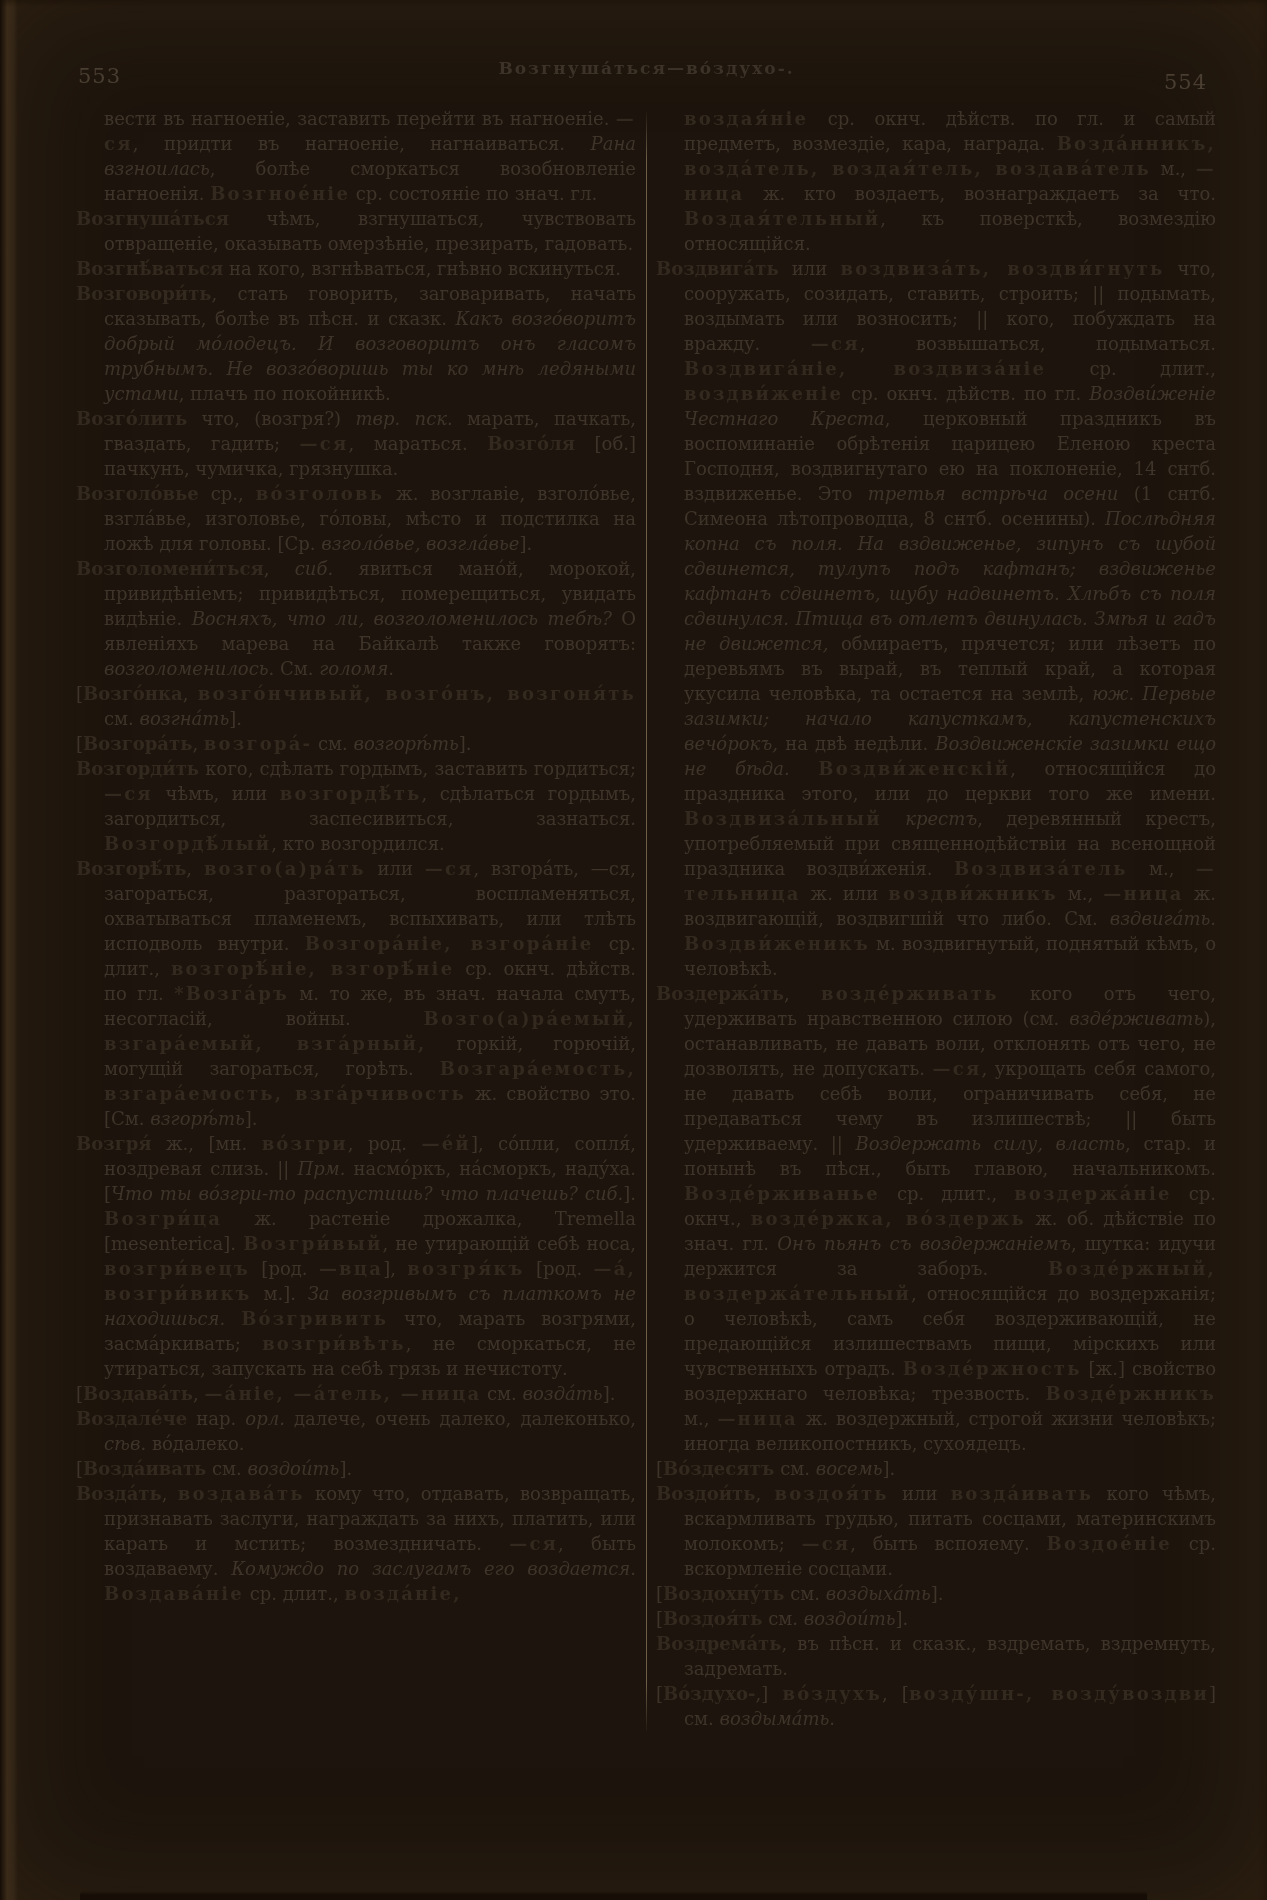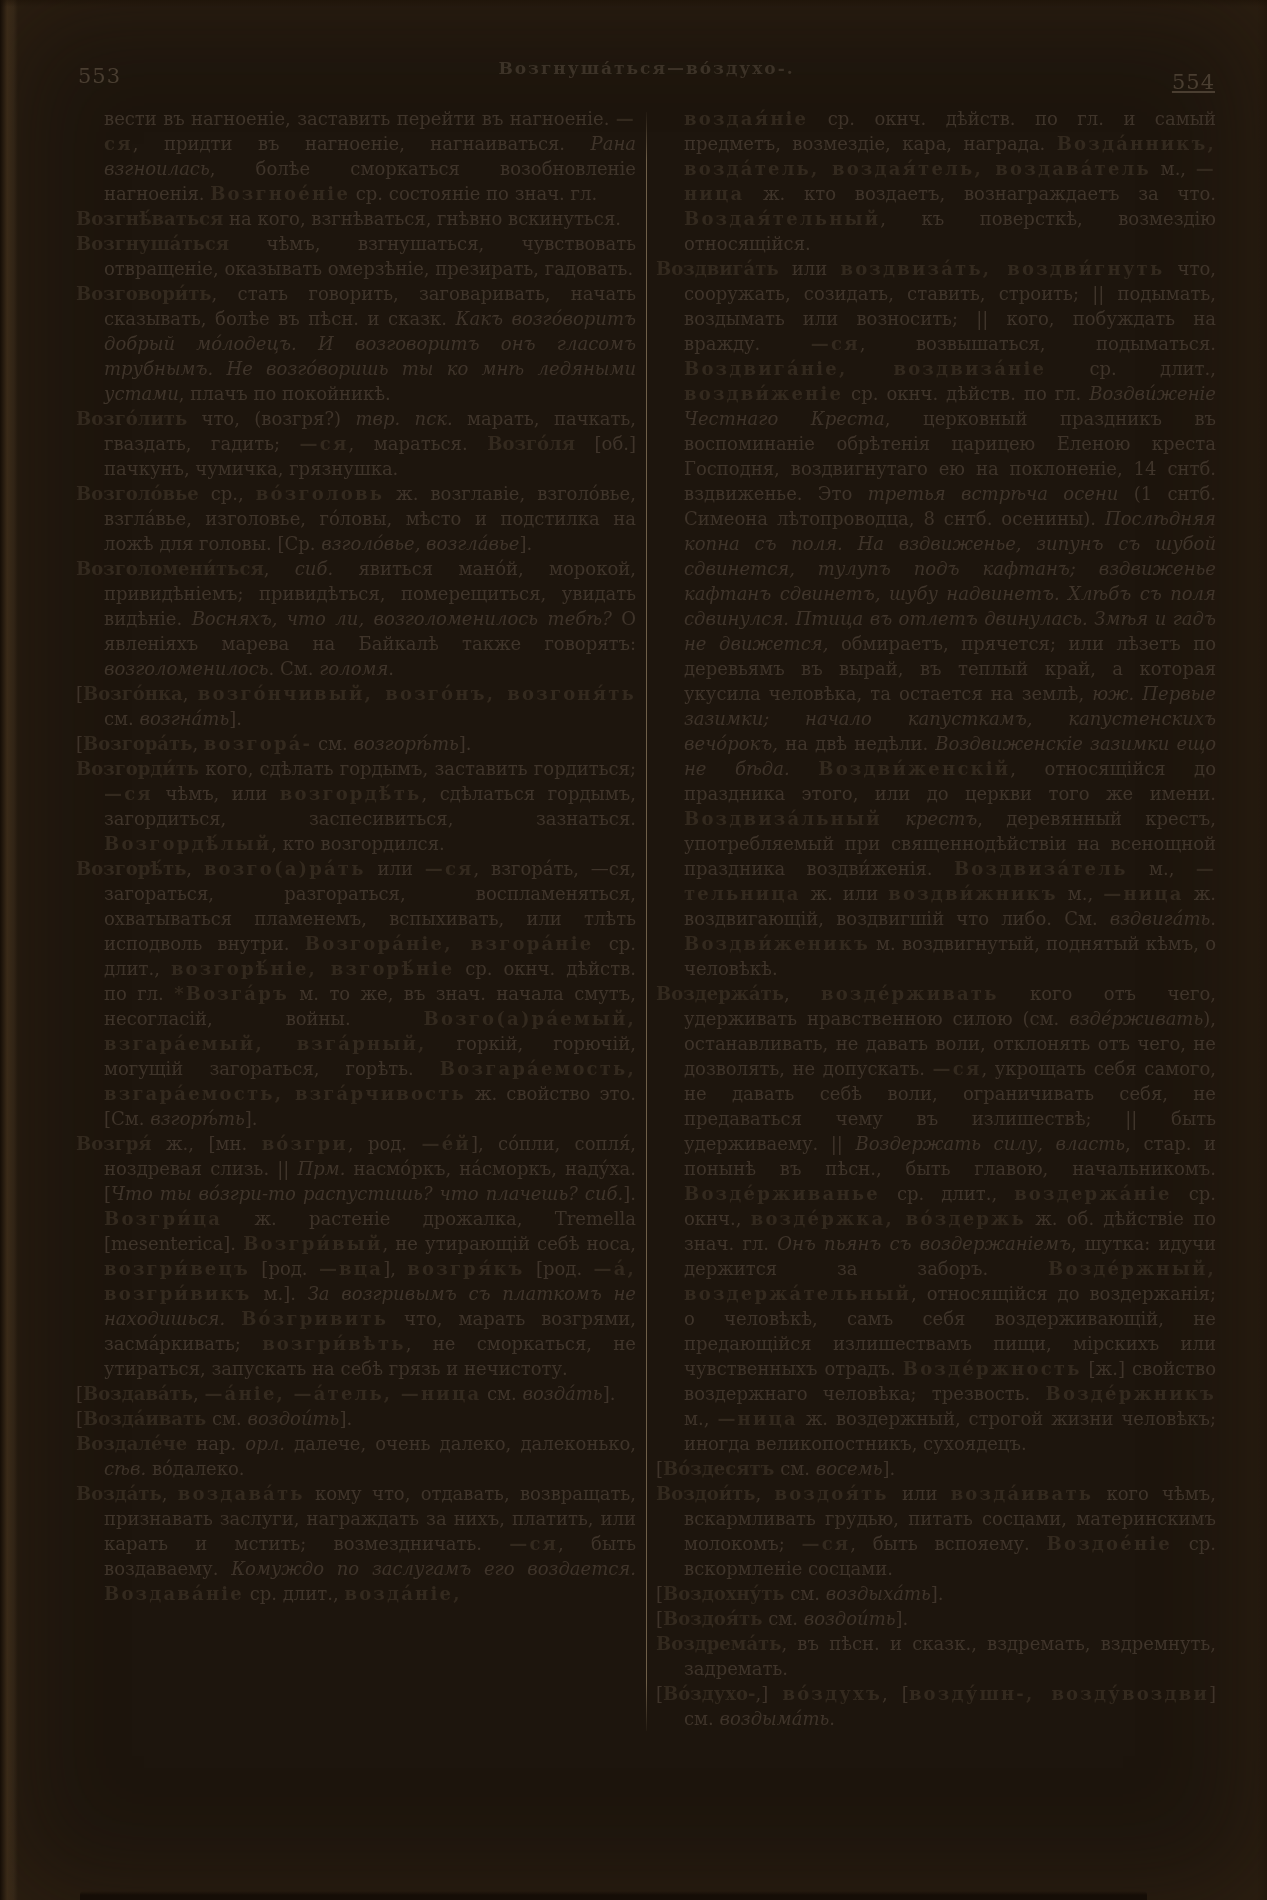--- a/index.html
+++ b/index.html
@@ -24,21 +24,21 @@
   .edge-right{position:absolute;right:0;top:0;bottom:0;width:10px;
     background:linear-gradient(270deg,rgba(25,15,5,0.35),rgba(25,15,5,0));}
   .edge-bottom{position:absolute;left:80px;right:120px;bottom:0;height:9px;border-radius:4px 4px 0 0;
     background:linear-gradient(0deg,#150d06 55%,rgba(21,13,6,0));}
   .vignette{position:absolute;inset:0;pointer-events:none;
     box-shadow:inset 0 0 120px rgba(80,55,25,0.35);}
 
   .header{position:absolute;top:58px;left:78px;right:52px;height:34px;}
   .pageno{position:absolute;top:6px;font-size:21px;letter-spacing:1px;color:#4a3e31;}
   .pageno.left{left:0;}
-  .pageno.right{right:0;top:12px;text-decoration:underline;}
+  .pageno.right{right:8px;top:12px;}
   .running-title{
     position:absolute;left:0;right:0;top:0;text-align:center;
     font-size:17px;font-weight:bold;letter-spacing:2px;color:#3c3227;
   }
 
   .content{position:absolute;top:106px;left:76px;display:flex;}
   .column{width:560px;font-size:18px;line-height:25px;text-align:justify;}
   .divider{width:1px;background:linear-gradient(180deg,rgba(90,75,55,0.1),#6f5f49 3%,#6f5f49 97%,rgba(90,75,55,0.1));margin:6px 9px 0 10px;}
 
   p.entry{margin:0;padding-left:28px;text-indent:-28px;}
@@ -59,34 +59,34 @@
 
   <div class="header">
     <span class="pageno left">553</span>
     <span class="running-title">Возгнуша́ться—во́здухо-.</span>
     <span class="pageno right">554</span>
   </div>
 
   <div class="content">
     <div class="column">
         <p class="entry cont"><span>вести въ нагноеніе, заставить перейти въ нагноеніе. </span><span class="seg-sp">—ся</span><span>, придти въ нагноеніе, нагнаиваться. </span><span class="seg-i">Рана взгноилась</span><span>, болѣе сморкаться возобновленіе нагноенія. </span><span class="seg-sp">Возгное́ніе</span><span> ср. состояніе по знач. гл.</span></p>
+        <p class="entry"><span class="seg-b">Возгнуша́ться</span><span> чѣмъ, взгнушаться, чувствовать отвращеніе, оказывать омерзѣніе, презирать, гадовать.</span></p>
         <p class="entry"><span class="seg-b">Возгнѣ́ваться</span><span> на кого, взгнѣваться, гнѣвно вскинуться.</span></p>
-        <p class="entry"><span class="seg-b">Возгнуша́ться</span><span> чѣмъ, взгнушаться, чувствовать отвращеніе, оказывать омерзѣніе, презирать, гадовать.</span></p>
         <p class="entry"><span class="seg-b">Возговори́ть</span><span>, стать говорить, заговаривать, начать сказывать, болѣе въ пѣсн. и сказк. </span><span class="seg-i">Какъ возго́воритъ добрый мо́лодецъ. И возговоритъ онъ гласомъ трубнымъ. Не возго́воришь ты ко мнѣ ледяными устами</span><span>, плачъ по покойникѣ.</span></p>
         <p class="entry"><span class="seg-b">Возго́лить</span><span> что, (возгря?) </span><span class="seg-i">твр. пск.</span><span> марать, пачкать, гваздать, гадить; </span><span class="seg-sp">—ся</span><span>, мараться. </span><span class="seg-b">Возго́ля</span><span> [об.] пачкунъ, чумичка, грязнушка.</span></p>
         <p class="entry"><span class="seg-b">Возголо́вье</span><span> ср., </span><span class="seg-sp">во́зголовь</span><span> ж. возглавіе, взголо́вье, взгла́вье, изголовье, го́ловы, мѣсто и подстилка на ложѣ для головы. [Ср. </span><span class="seg-i">взголо́вье, возгла́вье</span><span>].</span></p>
         <p class="entry"><span class="seg-b">Возголомени́ться</span><span>, </span><span class="seg-i">сиб.</span><span> явиться мано́й, морокой, привидѣніемъ; привидѣться, померещиться, увидать видѣніе. </span><span class="seg-i">Восняхъ, что ли, возголоменилось тебѣ?</span><span> О явленіяхъ марева на Байкалѣ также говорятъ: </span><span class="seg-i">возголоменилось</span><span>. См. </span><span class="seg-i">голомя</span><span>.</span></p>
         <p class="entry"><span>[</span><span class="seg-b">Возго́нка</span><span>, </span><span class="seg-sp">возго́нчивый, возго́нъ, возгоня́ть</span><span> см. </span><span class="seg-i">возгна́ть</span><span>].</span></p>
         <p class="entry"><span>[</span><span class="seg-b">Возгора́ть</span><span>, </span><span class="seg-sp">возгора́-</span><span> см. </span><span class="seg-i">возгорѣ́ть</span><span>].</span></p>
         <p class="entry"><span class="seg-b">Возгорди́ть</span><span> кого, сдѣлать гордымъ, заставить гордиться; </span><span class="seg-sp">—ся</span><span> чѣмъ, или </span><span class="seg-sp">возгордѣ́ть</span><span>, сдѣлаться гордымъ, загордиться, заспесивиться, зазнаться. </span><span class="seg-sp">Возгордѣ́лый</span><span>, кто возгордился.</span></p>
         <p class="entry"><span class="seg-b">Возгорѣ́ть</span><span>, </span><span class="seg-sp">возго(а)ра́ть</span><span> или </span><span class="seg-sp">—ся</span><span>, взгора́ть, —ся, загораться, разгораться, воспламеняться, охватываться пламенемъ, вспыхивать, или тлѣть исподволь внутри. </span><span class="seg-sp">Возгора́ніе, взгора́ніе</span><span> ср. длит., </span><span class="seg-sp">возгорѣ́ніе, взгорѣ́ніе</span><span> ср. окнч. дѣйств. по гл. </span><span class="seg-sp">*Возга́ръ</span><span> м. то же, въ знач. начала смутъ, несогласій, войны. </span><span class="seg-sp">Возго(а)ра́емый, взгара́емый, взга́рный,</span><span> горкій, горючій, могущій загораться, горѣть. </span><span class="seg-sp">Возгара́емость, взгара́емость, взга́рчивость</span><span> ж. свойство это. [См. </span><span class="seg-i">взгорѣ́ть</span><span>].</span></p>
         <p class="entry"><span class="seg-b">Возгря́</span><span> ж., [мн. </span><span class="seg-sp">во́згри</span><span>, род. </span><span class="seg-sp">—е́й</span><span>], со́пли, сопля́, ноздревая слизь. || </span><span class="seg-i">Прм.</span><span> насмо́ркъ, на́сморкъ, наду́ха. [</span><span class="seg-i">Что ты во́згри-то распустишь? что плачешь? сиб.</span><span>]. </span><span class="seg-sp">Возгри́ца</span><span> ж. растеніе дрожалка, Tremella [mesenterica]. </span><span class="seg-sp">Возгри́вый</span><span>, не утирающій себѣ носа, </span><span class="seg-sp">возгри́вецъ</span><span> [род. </span><span class="seg-sp">—вца</span><span>], </span><span class="seg-sp">возгря́къ</span><span> [род. </span><span class="seg-sp">—а́, возгри́викъ</span><span> м.]. </span><span class="seg-i">За возгривымъ съ платкомъ не находишься.</span><span> </span><span class="seg-sp">Во́згривить</span><span> что, марать возгрями, засма́ркивать; </span><span class="seg-sp">возгри́вѣть</span><span>, не сморкаться, не утираться, запускать на себѣ грязь и нечистоту.</span></p>
         <p class="entry"><span>[</span><span class="seg-b">Воздава́ть</span><span>, </span><span class="seg-sp">—а́ніе, —а́тель, —ница</span><span> см. </span><span class="seg-i">возда́ть</span><span>].</span></p>
+        <p class="entry"><span class="seg-b">Воздале́че</span><span> нар. </span><span class="seg-i">орл.</span><span> далече, очень далеко, далеконько, </span><span class="seg-i">сѣв.</span><span> во́далеко.</span></p>
         <p class="entry"><span>[</span><span class="seg-b">Возда́ивать</span><span> см. </span><span class="seg-i">воздои́ть</span><span>].</span></p>
-        <p class="entry"><span class="seg-b">Воздале́че</span><span> нар. </span><span class="seg-i">орл.</span><span> далече, очень далеко, далеконько, </span><span class="seg-i">сѣв.</span><span> во́далеко.</span></p>
         <p class="entry"><span class="seg-b">Возда́ть</span><span>, </span><span class="seg-sp">воздава́ть</span><span> кому что, отдавать, возвращать, признавать заслуги, награждать за нихъ, платить, или карать и мстить; возмездничать. </span><span class="seg-sp">—ся</span><span>, быть воздаваему. </span><span class="seg-i">Комуждо по заслугамъ его воздается.</span><span> </span><span class="seg-sp">Воздава́ніе</span><span> ср. длит., </span><span class="seg-sp">возда́ніе,</span></p>
       </div>
     <div class="divider"></div>
     <div class="column">
         <p class="entry cont"><span class="seg-sp">воздая́ніе</span><span> ср. окнч. дѣйств. по гл. и самый предметъ, возмездіе, кара, награда. </span><span class="seg-sp">Возда́нникъ, возда́тель, воздая́тель, воздава́тель</span><span> м., </span><span class="seg-sp">—ница</span><span> ж. кто воздаетъ, вознаграждаетъ за что. </span><span class="seg-sp">Воздая́тельный</span><span>, къ поверсткѣ, возмездію относящійся.</span></p>
         <p class="entry"><span class="seg-b">Воздвига́ть</span><span> или </span><span class="seg-sp">воздвиза́ть, воздви́гнуть</span><span> что, сооружать, созидать, ставить, строить; || подымать, воздымать или возносить; || кого, побуждать на вражду. </span><span class="seg-sp">—ся</span><span>, возвышаться, подыматься. </span><span class="seg-sp">Воздвига́ніе, воздвиза́ніе</span><span> ср. длит., </span><span class="seg-sp">воздви́женіе</span><span> ср. окнч. дѣйств. по гл. </span><span class="seg-i">Воздви́женіе Честнаго Креста</span><span>, церковный праздникъ въ воспоминаніе обрѣтенія царицею Еленою креста Господня, воздвигнутаго ею на поклоненіе, 14 снтб. вздвиженье. Это </span><span class="seg-i">третья встрѣча осени</span><span> (1 снтб. Симеона лѣтопроводца, 8 снтб. осенины). </span><span class="seg-i">Послѣдняя копна съ поля. На вздвиженье, зипунъ съ шубой сдвинется, тулупъ подъ кафтанъ; вздвиженье кафтанъ сдвинетъ, шубу надвинетъ. Хлѣбъ съ поля сдвинулся. Птица въ отлетъ двинулась. Змѣя и гадъ не движется,</span><span> обмираетъ, прячется; или лѣзетъ по деревьямъ въ вырай, въ теплый край, а которая укусила человѣка, та остается на землѣ, </span><span class="seg-i">юж. Первые зазимки; начало капусткамъ, капустенскихъ вечо́рокъ,</span><span> на двѣ недѣли. </span><span class="seg-i">Воздвиженскіе зазимки ещо не бѣда.</span><span> </span><span class="seg-sp">Воздви́женскій</span><span>, относящійся до праздника этого, или до церкви того же имени. </span><span class="seg-sp">Воздвиза́льный</span><span> </span><span class="seg-i">крестъ</span><span>, деревянный крестъ, употребляемый при священнодѣйствіи на всенощной праздника воздви́женія. </span><span class="seg-sp">Воздвиза́тель</span><span> м., </span><span class="seg-sp">—тельница</span><span> ж. или </span><span class="seg-sp">воздви́жникъ</span><span> м., </span><span class="seg-sp">—ница</span><span> ж. воздвигающій, воздвигшій что либо. См. </span><span class="seg-i">вздвига́ть</span><span>. </span><span class="seg-sp">Воздви́женикъ</span><span> м. воздвигнутый, поднятый кѣмъ, о человѣкѣ.</span></p>
         <p class="entry"><span class="seg-b">Воздержа́ть</span><span>, </span><span class="seg-sp">воздéрживать</span><span> кого отъ чего, удерживать нравственною силою (см. </span><span class="seg-i">вздéрживать</span><span>), останавливать, не давать воли, отклонять отъ чего, не дозволять, не допускать. </span><span class="seg-sp">—ся</span><span>, укрощать себя самого, не давать себѣ воли, ограничивать себя, не предаваться чему въ излишествѣ; || быть удерживаему. || </span><span class="seg-i">Воздержать силу, власть</span><span>, стар. и понынѣ въ пѣсн., быть главою, начальникомъ. </span><span class="seg-sp">Воздéрживанье</span><span> ср. длит., </span><span class="seg-sp">воздержа́ніе</span><span> ср. окнч., </span><span class="seg-sp">воздéржка, во́здержь</span><span> ж. об. дѣйствіе по знач. гл. </span><span class="seg-i">Онъ пьянъ съ воздержаніемъ</span><span>, шутка: идучи держится за заборъ. </span><span class="seg-sp">Воздéржный, воздержа́тельный</span><span>, относящійся до воздержанія; о человѣкѣ, самъ себя воздерживающій, не предающійся излишествамъ пищи, мірскихъ или чувственныхъ отрадъ. </span><span class="seg-sp">Воздéржность</span><span> [ж.] свойство воздержнаго человѣка; трезвость. </span><span class="seg-sp">Воздéржникъ</span><span> м., </span><span class="seg-sp">—ница</span><span> ж. воздержный, строгой жизни человѣкъ; иногда великопостникъ, сухоядецъ.</span></p>
         <p class="entry"><span>[</span><span class="seg-b">Во́здесятъ</span><span> см. </span><span class="seg-i">восемь</span><span>].</span></p>
         <p class="entry"><span class="seg-b">Воздои́ть</span><span>, </span><span class="seg-sp">воздоя́ть</span><span> или </span><span class="seg-sp">возда́ивать</span><span> кого чѣмъ, вскармливать грудью, питать сосцами, материнскимъ молокомъ; </span><span class="seg-sp">—ся</span><span>, быть вспояему. </span><span class="seg-sp">Воздое́ніе</span><span> ср. вскормленіе сосцами.</span></p>
         <p class="entry"><span>[</span><span class="seg-b">Воздохну́ть</span><span> см. </span><span class="seg-i">воздыха́ть</span><span>].</span></p>

